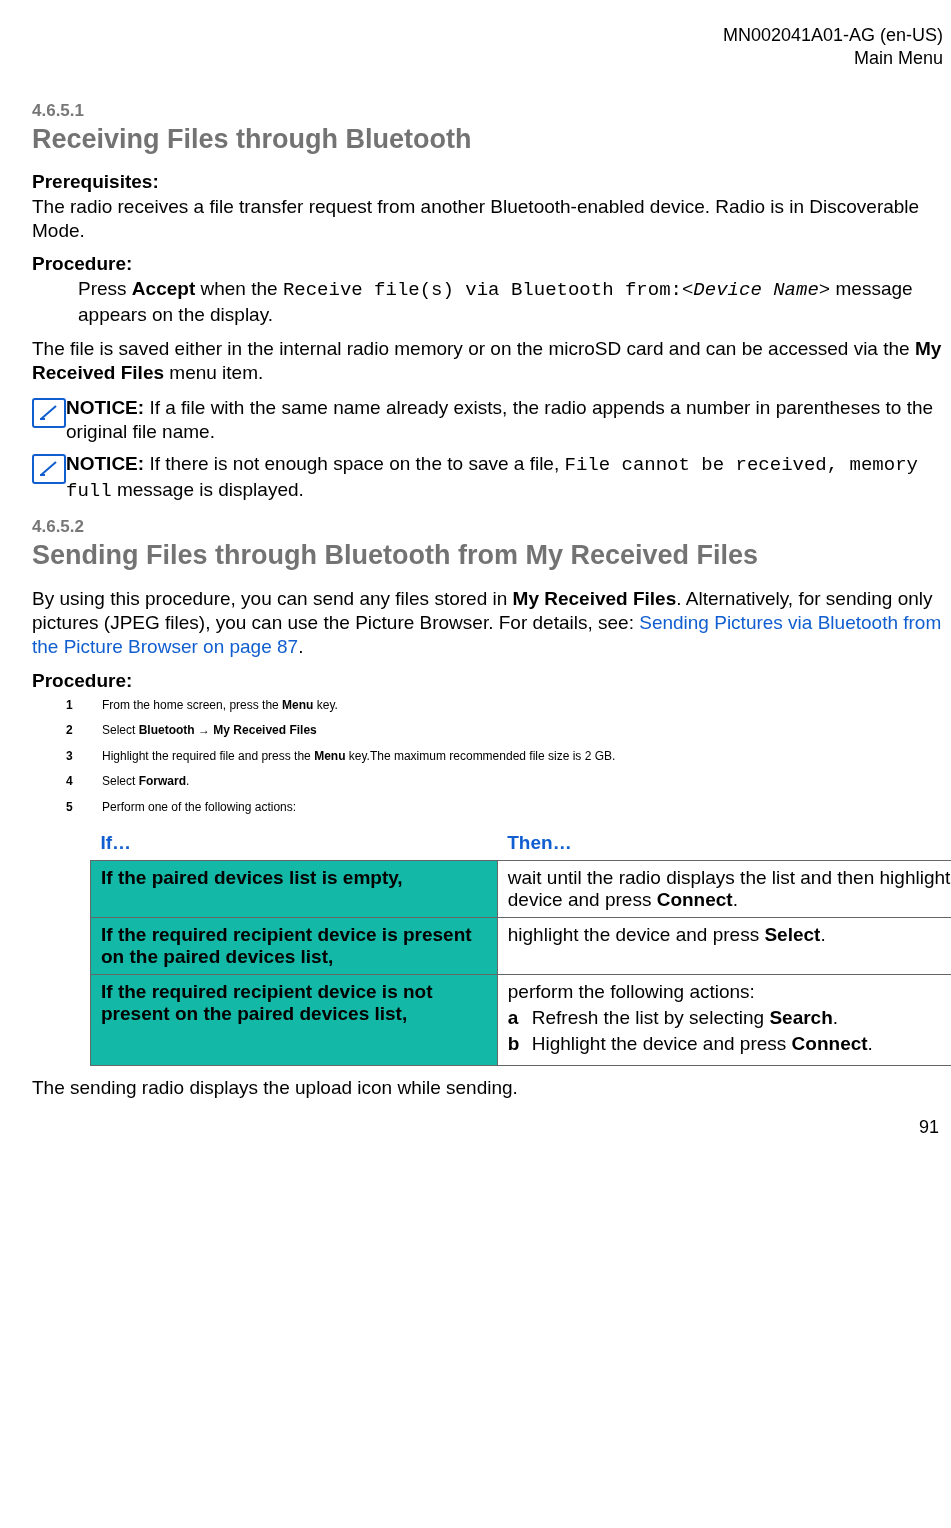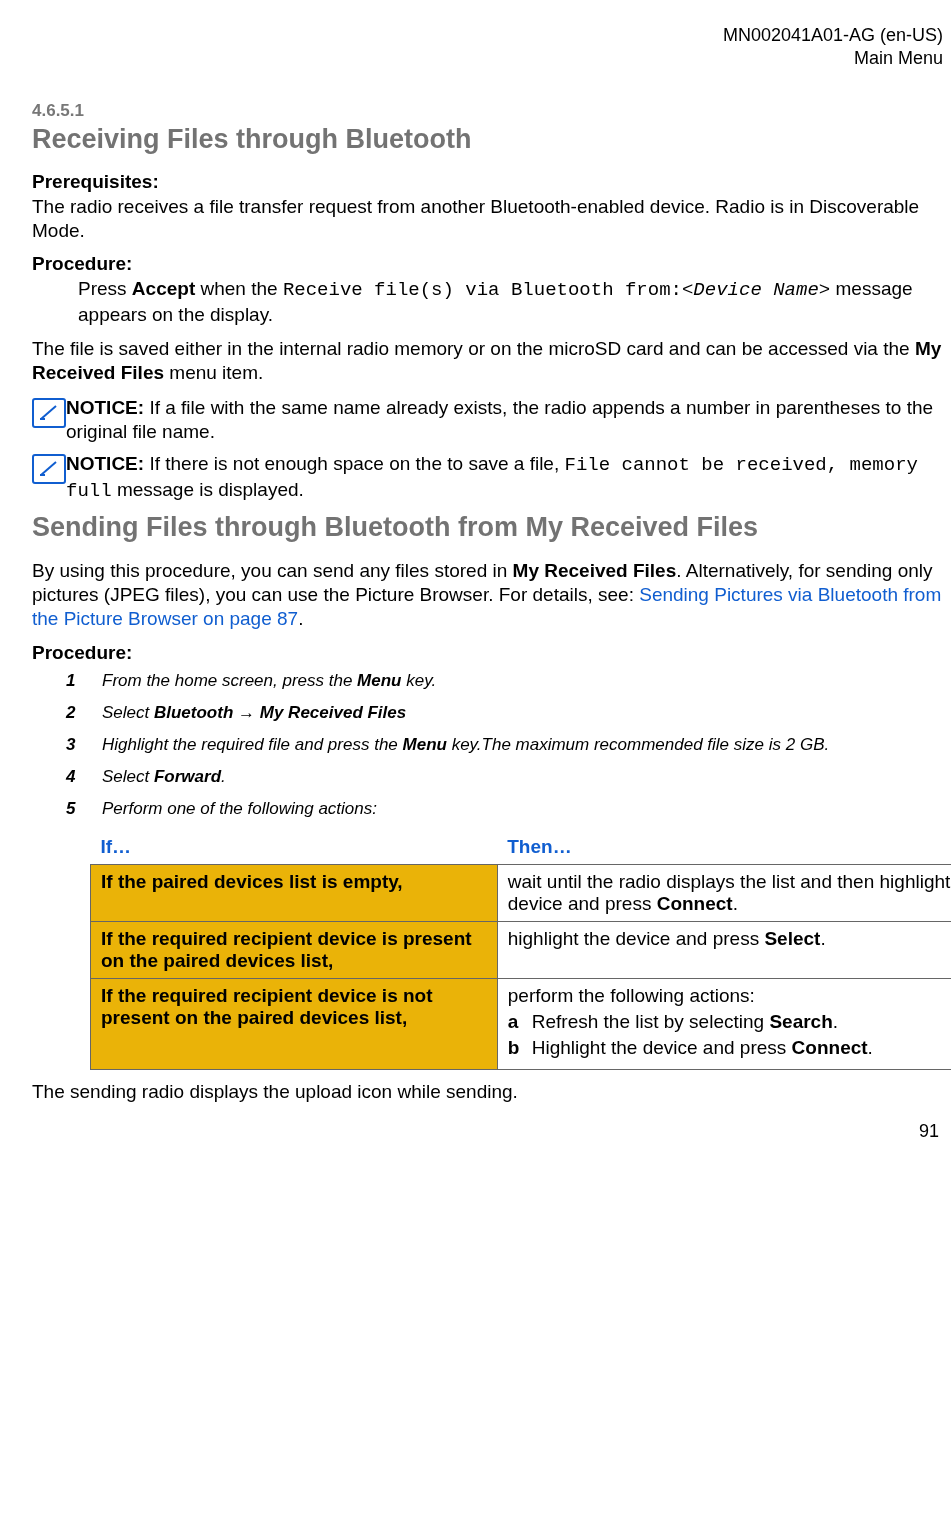--- a/index.html
+++ b/index.html
@@ -89,26 +89,25 @@
     line-height: 1.28;
   }
   ol.steps {
     list-style: none;
     padding: 0;
     margin: 6px 0 10px 0;
     counter-reset: step;
   }
   ol.steps > li {
     counter-increment: step;
-    font-size: 17px;
+    font-size: 12px;
     line-height: 1.3;
     margin: 6px 0 10px 0;
     padding-left: 70px;
     position: relative;
-    font-style: italic;
   }
   ol.steps > li::before {
     content: counter(step);
     position: absolute;
     left: 34px;
     top: 0;
     font-weight: 700;
   }
   table.ifthen {
     border-collapse: collapse;
@@ -125,21 +124,21 @@
   table.ifthen th {
     color: #105ed0;
     font-weight: 700;
     border-top: none;
     border-left: none;
     border-right: none;
   }
   table.ifthen th:first-child { border-left: none; }
   table.ifthen th:last-child { border-right: none; }
   table.ifthen td:first-child {
-    background: #eab308;
+    background: #14b8a6;
     font-weight: 700;
     width: 43%;
   }
   .sublist {
     margin: 4px 0 0 0;
     padding: 0;
     list-style: none;
   }
   .sublist li {
     margin: 4px 0;
@@ -201,20 +200,21 @@
         <svg width="22" height="18" viewBox="0 0 22 18" fill="none" stroke-width="2">
           <line x1="3" y1="15" x2="18" y2="2"></line>
           <line x1="2" y1="15" x2="7" y2="15"></line>
         </svg>
       </div>
       <div class="notice-text">
         <b>NOTICE:</b><span> If there is not enough space on the to save a file, </span><span class="mono">File cannot be received, memory full</span><span> message is displayed.</span>
       </div>
     </div>
 
+    <div class="sec-num">4.6.5.2</div>
     <div class="sec-title">Sending Files through Bluetooth from My Received Files</div>
 
     <p class="para">
       <span>By using this procedure, you can send any files stored in </span><b>My Received Files</b><span>. Alternatively, for sending only pictures (JPEG files), you can use the Picture Browser. For details, see: </span><span class="link">Sending Pictures via Bluetooth from the Picture Browser on page 87</span><span>.</span>
     </p>
 
     <div class="subhead">Procedure:</div>
 
     <ol class="steps">
       <li>

